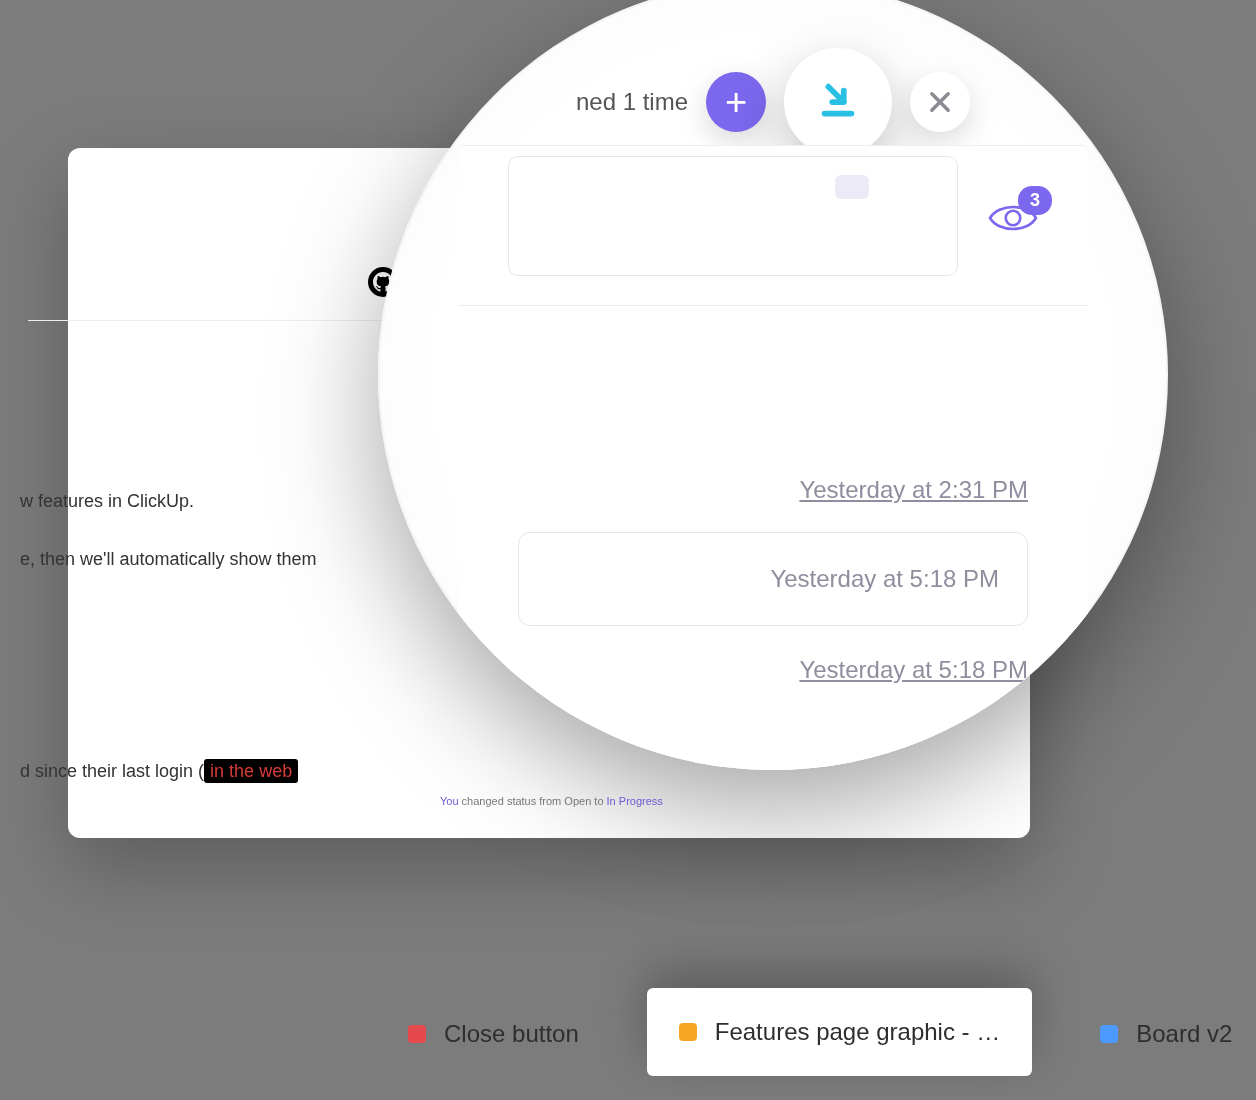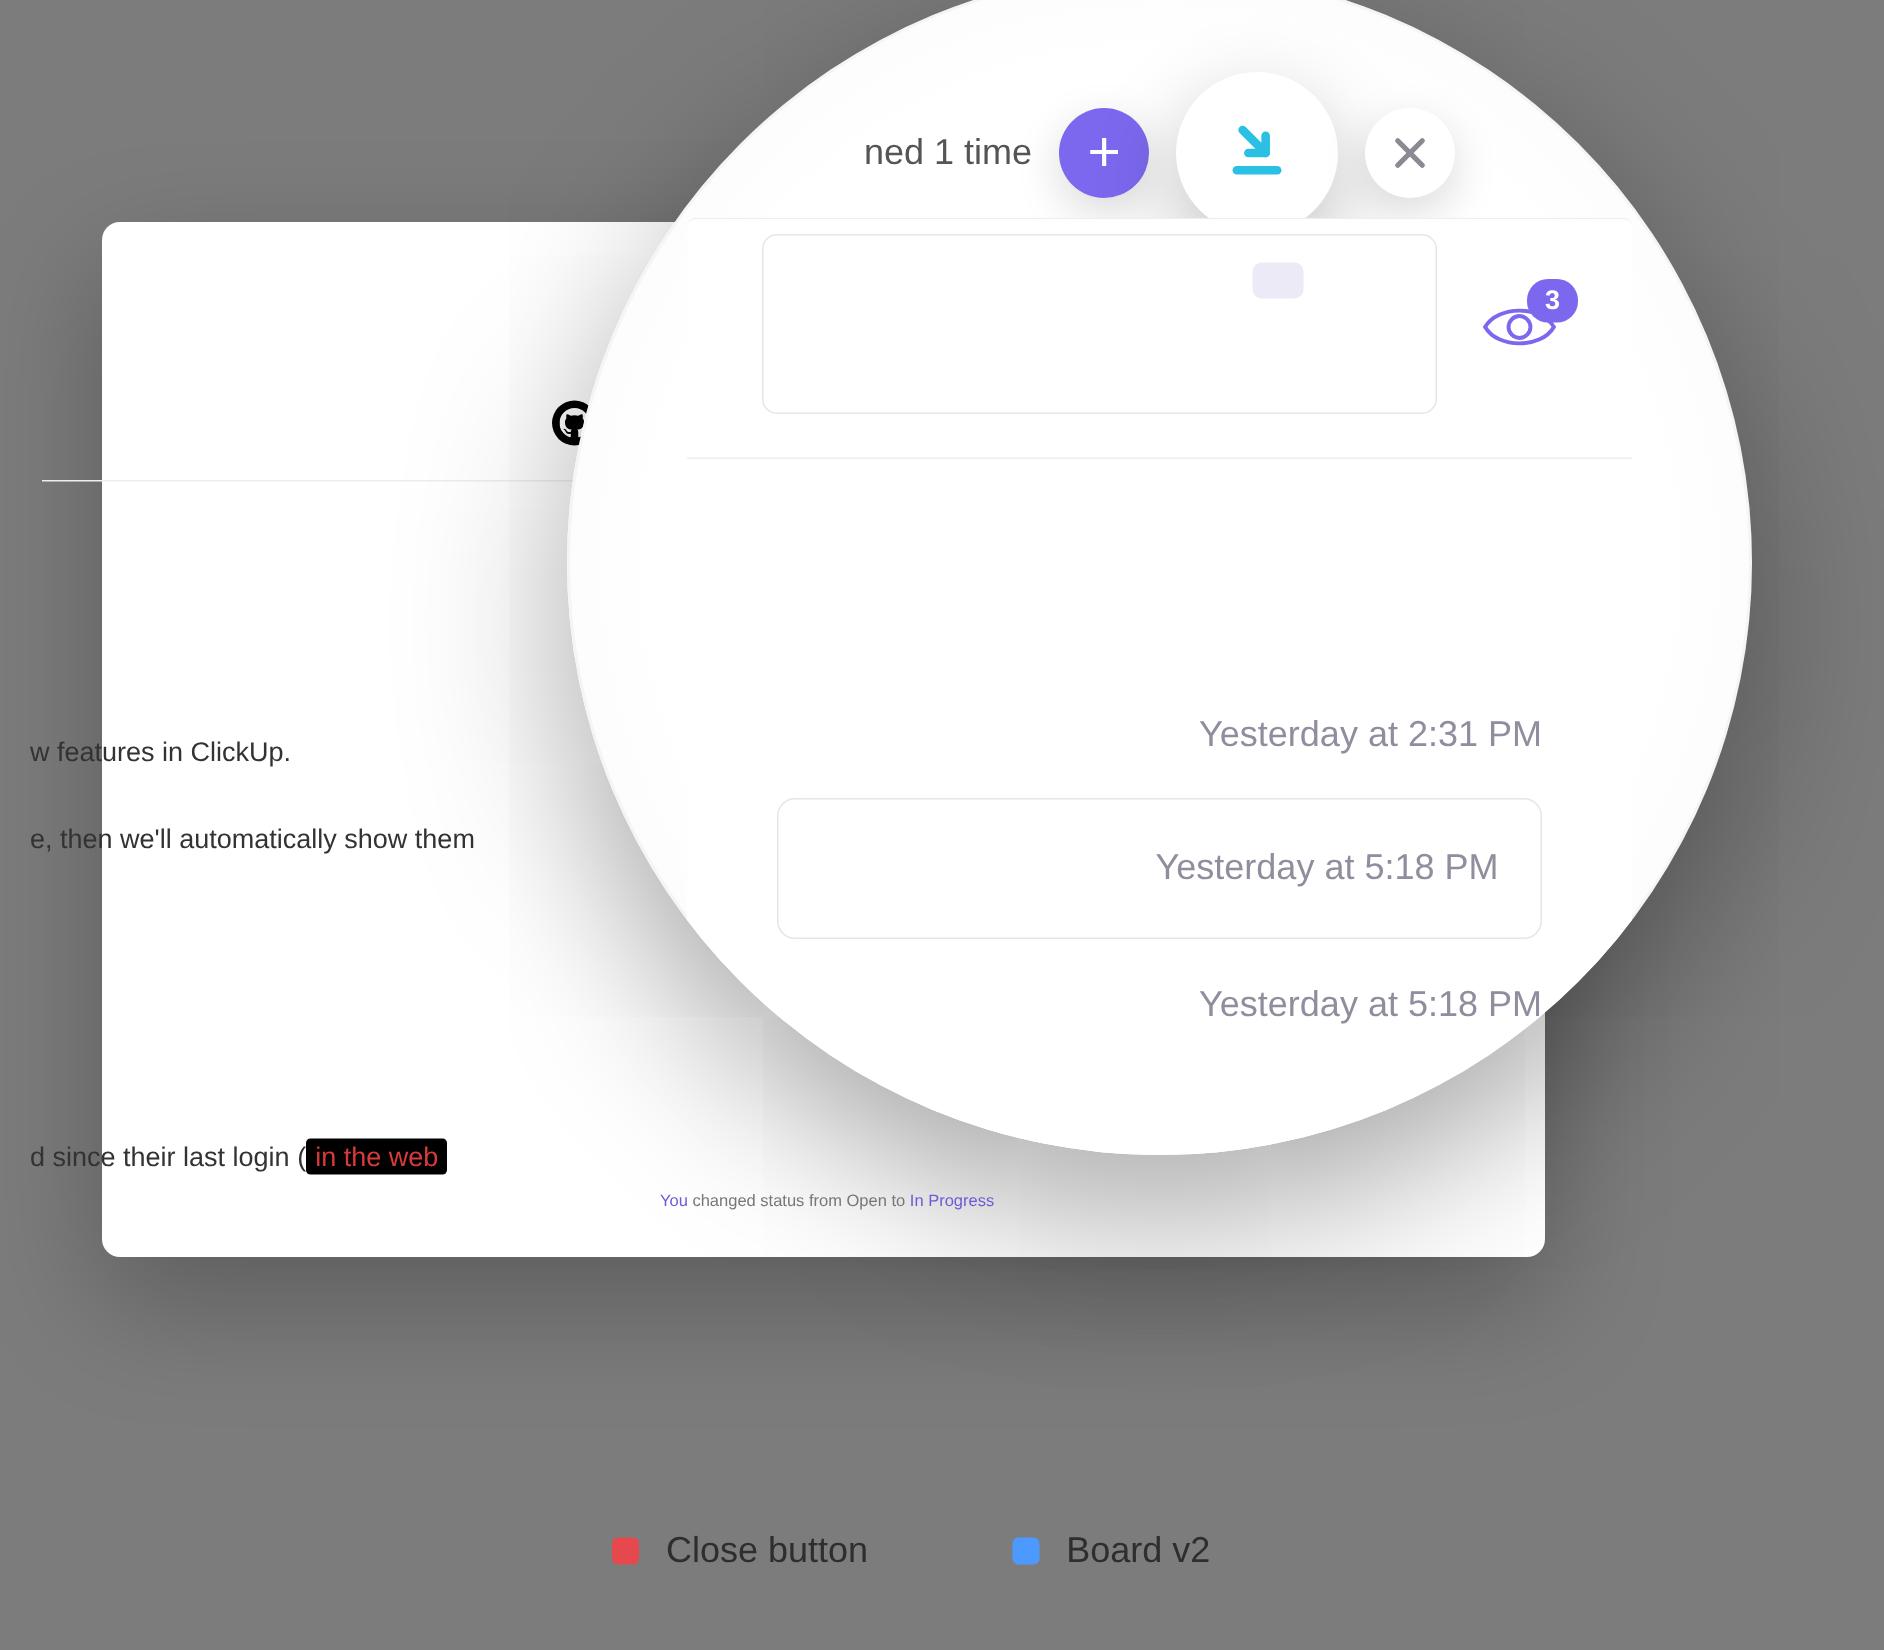--- a/index.html
+++ b/index.html
@@ -65,21 +65,21 @@
   .panel { position:absolute; top: 165px; left: 80px; right: 80px; bottom: 0; background:#fff; border-radius: 6px 6px 0 0; border-top:1px solid #eee; }
   .panel-head { height: 160px; border-bottom: 1px solid #eee; position:relative; }
   .watch { position:absolute; right: 50px; top: 52px; }
   .watch svg { width: 50px; height: 40px; stroke:#7b68ee; fill:none; stroke-width:2.5; }
   .watch-badge { position:absolute; top: -12px; right: -14px; background:#7b68ee; color:#fff; border-radius: 14px; padding: 4px 12px; font-size: 18px; font-weight:600; }
 
   .stub-box { position:absolute; left: 50px; right: 130px; top: 10px; height: 120px; border:1px solid #e5e5ea; border-radius: 10px; background:#fff; }
   .stub-reaction { position:absolute; right: 88px; top: 18px; width: 34px; height: 24px; background:#eceaf7; border-radius:6px; }
 
   .timeline { position:absolute; top: 330px; left: 60px; right: 60px; }
-  .ts { color:#8e8e9e; font-size: 24px; text-align:right; margin-bottom: 28px; }
+  .ts { color:#8e8e9e; font-size: 24px; text-align:right; margin-bottom: 28px; text-decoration: underline; }
   .entry-box { border:1px solid #e5e5ea; border-radius: 12px; padding: 32px 28px; text-align:right; color:#8e8e9e; font-size: 24px; margin-bottom: 30px; background:#fff; }
 
   
   .status-line { position:absolute; left: 440px; top: 795px; font-size: 11px; color:#777; }
   .status-line .you { color:#6a5cd6; }
   .status-line .inprog { color:#6a5cd6; }
 
   
   .tray { position:absolute; bottom: 30px; left: 380px; display:flex; align-items:flex-end; gap: 40px; }
   .tray-item { display:flex; align-items:center; gap: 18px; background:transparent; font-size: 24px; color:#2e2e31; padding: 22px 28px; border-radius:6px; cursor:pointer; white-space:nowrap;text-align:right; }
@@ -168,17 +168,21 @@
 
 <div class="status-line">
   <span class="you">You</span><span> changed status from </span><span>Open</span><span> to </span><span class="inprog">In Progress</span>
 </div>
 
 <div class="tray">
   <div class="tray-item">
     <span class="sq red"></span>
     <span>Close button</span>
   </div>
+  <div class="tray-item active">
+    <span class="sq orange"></span>
+    <span>Features page graphic - …</span>
+  </div>
   <div class="tray-item">
     <span class="sq blue"></span>
     <span>Board v2</span>
   </div>
 </div>
 
 </body></html>

